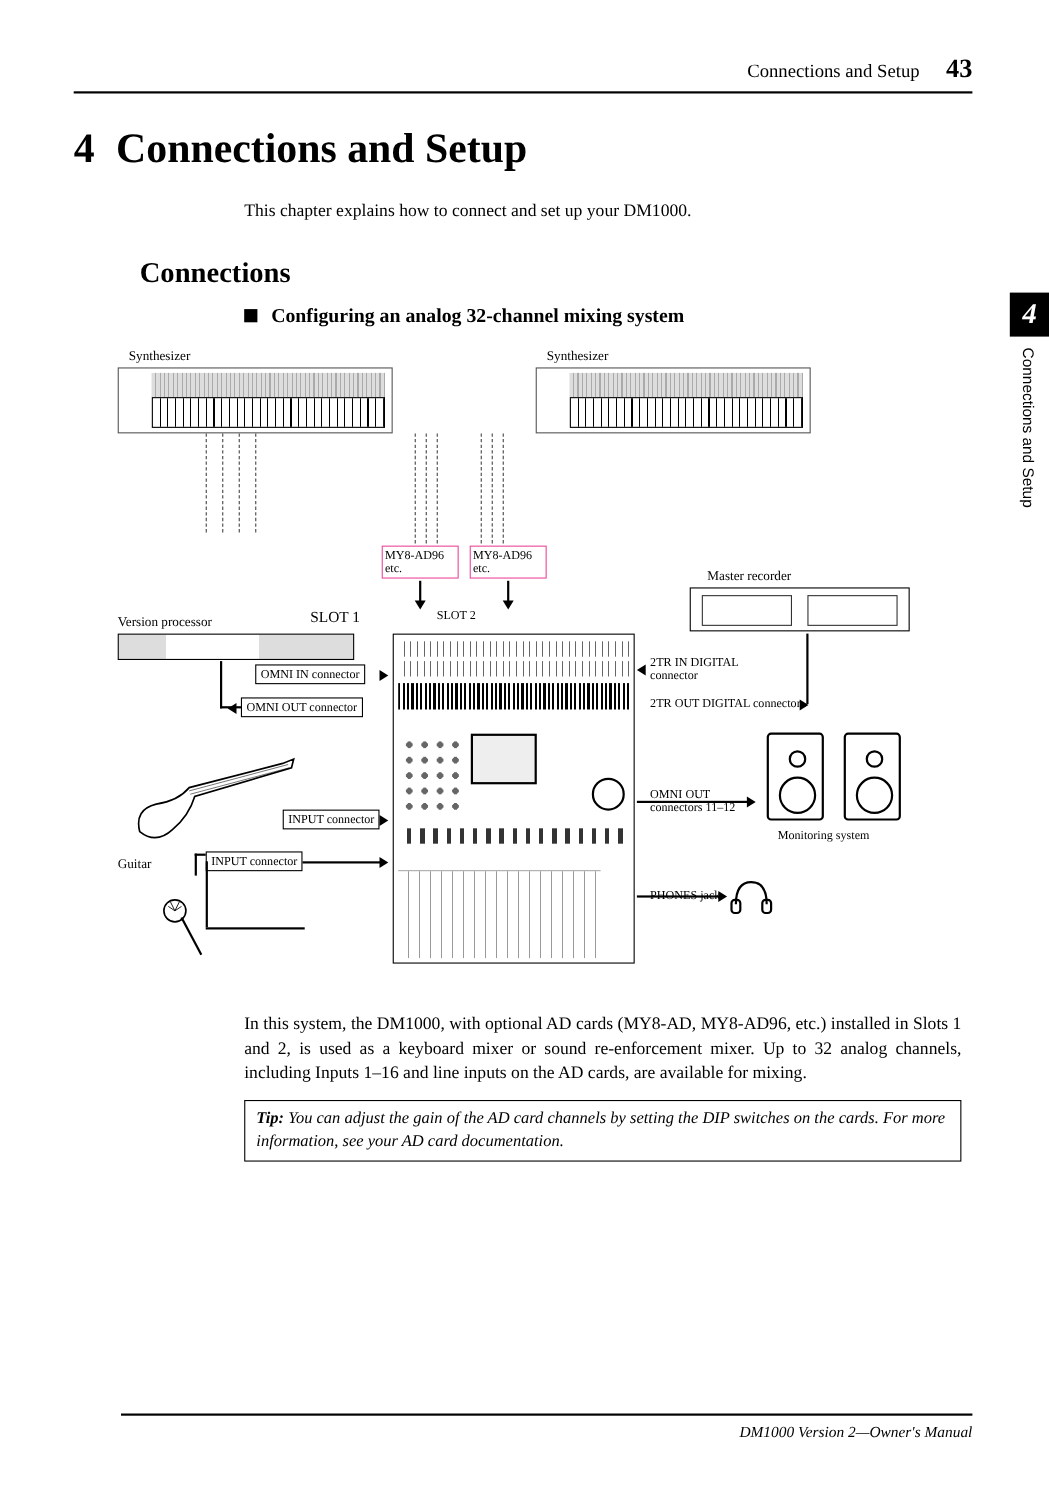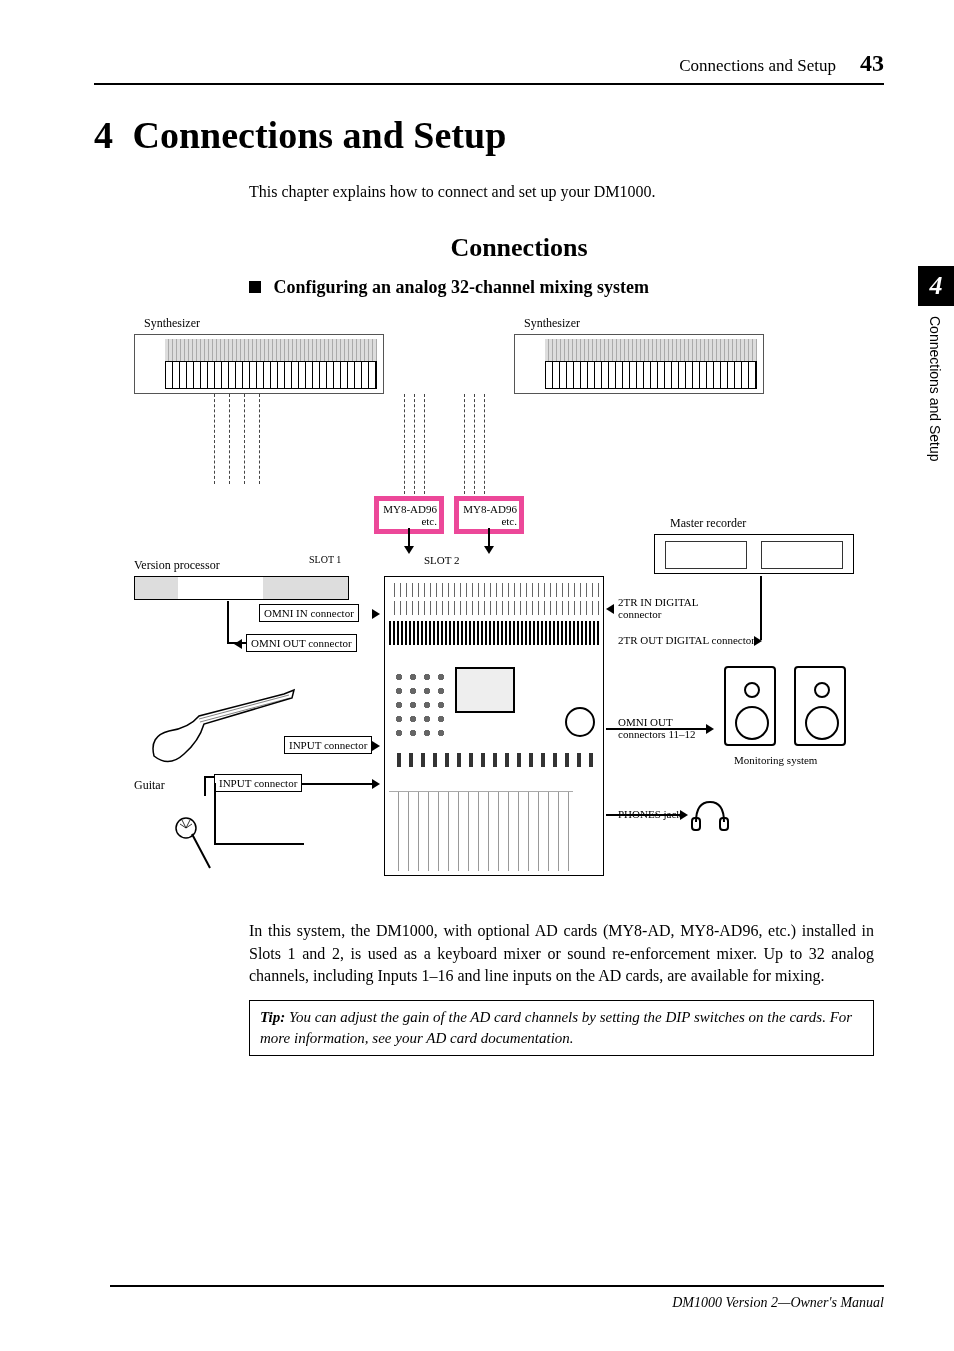--- a/index.html
+++ b/index.html
@@ -5,21 +5,21 @@
   * { margin: 0; padding: 0; box-sizing: border-box; }
   body {
     font-family: "Times New Roman", Georgia, serif;
     background: #fff;
     color: #000;
     width: 954px;
     height: 1351px;
     position: relative;
   }
   .page {
-    padding: 50px 70px 40px 94px;
+    padding: 50px 70px 40px 67px;
     position: relative;
     height: 100%;
   }
   .header {
     display: flex;
     justify-content: flex-end;
     align-items: baseline;
     border-bottom: 2px solid #000;
     padding-bottom: 6px;
     margin-bottom: 28px;
@@ -45,21 +45,20 @@
     font-size: 16px;
     margin-left: 155px;
     margin-bottom: 30px;
     line-height: 1.4;
   }
   .section-h {
     font-size: 26px;
     font-weight: bold;
     margin-left: 60px;
     margin-bottom: 14px;
-    text-align: center;
   }
   .section-p {
     font-size: 16px;
     margin-left: 155px;
     margin-right: 10px;
     line-height: 1.4;
     margin-bottom: 20px;
     text-align: justify;
   }
   .subhead {
@@ -79,23 +78,23 @@
   .diagram {
     margin: 0 0 24px 20px;
     height: 580px;
     position: relative;
     font-family: Liberation Serif, serif;
     font-size: 12px;
   }
   .dlabel { position: absolute; }
   .dbox {
     position: absolute;
-    border: 5px solid #ec4899;
-    background: #fff;
-    text-align: right;
+    border: 1px solid #ec4899;
+    background: #fff;
+    text-align: left;
     font-size: 11px;
     padding: 2px;
   }
   .synth {
     position: absolute;
     border: 1px solid #555;
     width: 250px;
     height: 60px;
     background: #fff;
   }
@@ -346,21 +345,21 @@
     <div class="dashed-v" style="left:370px; top:78px; height:100px;"></div>
 
     <div class="dbox" style="left:260px; top:180px; width:70px; white-space:pre-line;">MY8-AD96
 etc.</div>
     <div class="dbox" style="left:340px; top:180px; width:70px; white-space:pre-line;">MY8-AD96
 etc.</div>
     <div class="arrowhead-d" style="left:290px; top:230px;"></div>
     <div class="arrow" style="left:294px; top:212px; width:2px; height:20px;"></div>
     <div class="arrowhead-d" style="left:370px; top:230px;"></div>
     <div class="arrow" style="left:374px; top:212px; width:2px; height:20px;"></div>
-    <div class="dlabel" style="left:195px; top:238px; font-size:10px;">SLOT 1</div>
+    <div class="dlabel" style="left:195px; top:238px; font-size:14px;">SLOT 1</div>
     <div class="dlabel" style="left:310px; top:238px; font-size:11px;">SLOT 2</div>
 
     <div class="dlabel" style="left:20px; top:242px;">Version processor</div>
     <div class="fx"></div>
 
     <div class="callout" style="left:145px; top:288px;">OMNI IN connector</div>
     <div class="arrowhead-r" style="left:258px; top:293px;"></div>
     <div class="callout" style="left:132px; top:318px;">OMNI OUT connector</div>
     <div class="arrowhead-l" style="left:120px; top:323px;"></div>
     <div class="arrow" style="left:113px; top:285px; width:2px; height:43px;"></div>

